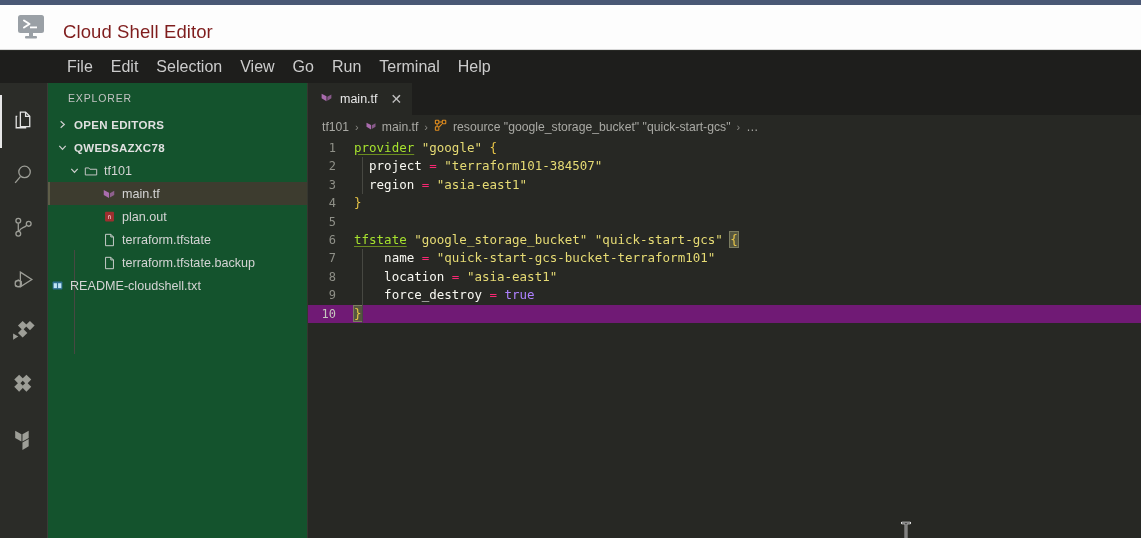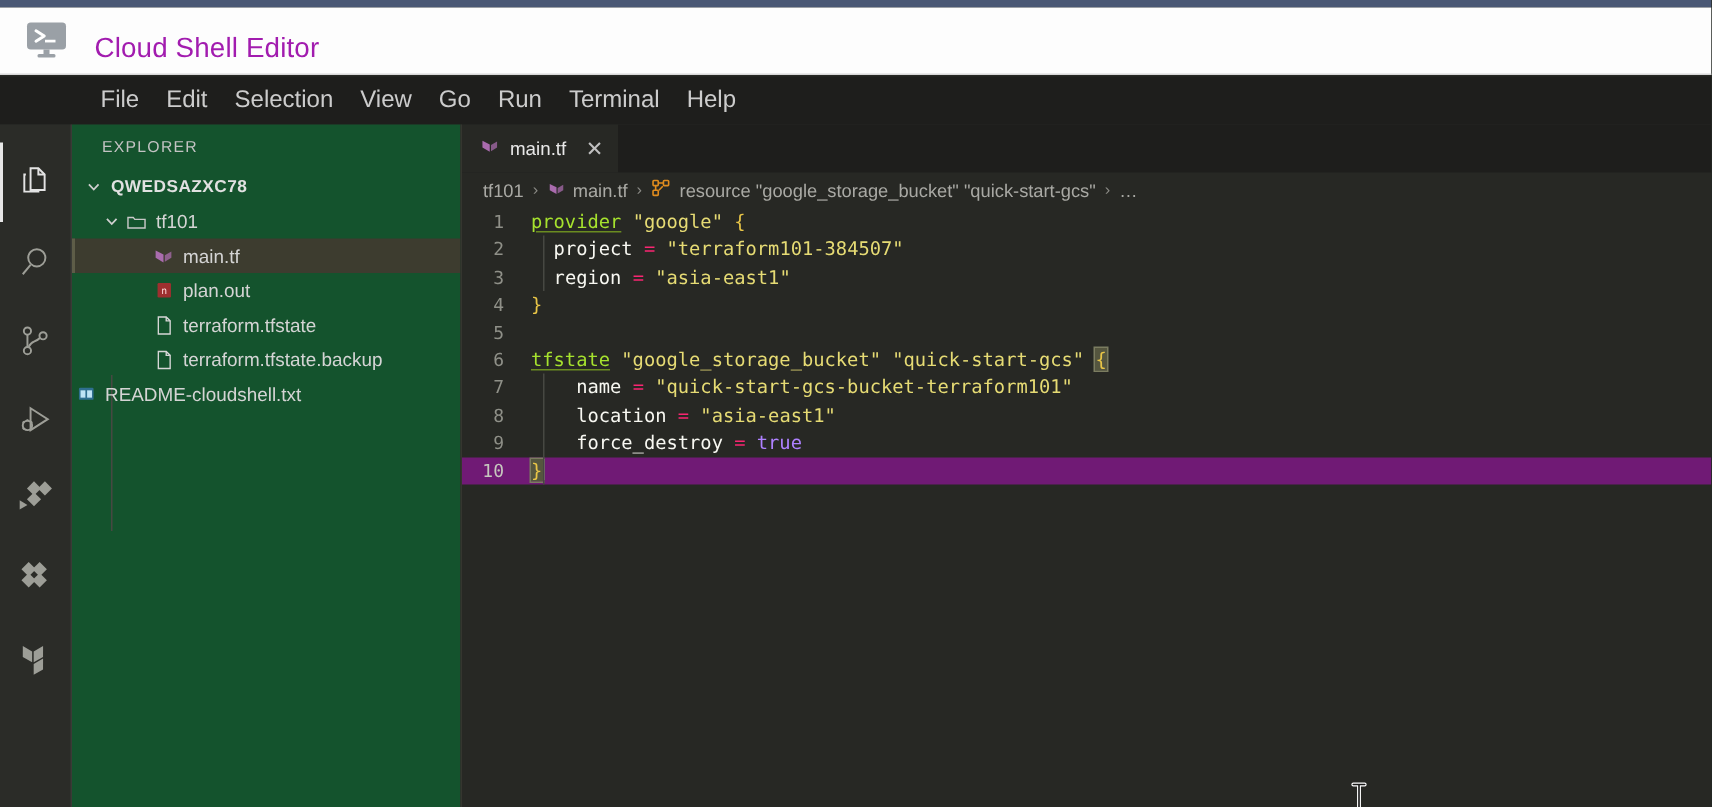--- a/index.html
+++ b/index.html
@@ -20,21 +20,21 @@
 
   
   .cs-header {
     position:absolute; left:0; top:5px; width:1141px; height:45px;
     background:#fdfdfd;
     display:flex; align-items:center;
     border-bottom:1px solid #d8d8d8;
   }
   .cs-logo { margin-left:17px; width:30px; height:26px; position:relative; }
   .cs-title {
-    margin-left:16px; font-size:18.5px; color:#a21caf; letter-spacing:0.1px;margin-top:10px;
+    margin-left:16px; font-size:18.5px; color:#7f1d1d; letter-spacing:0.1px;margin-top:10px;
   }
 
   
   .menubar {
     position:absolute; left:0; top:51px; width:1141px; height:32px;
     background:#1e1e1c;
     display:flex; align-items:center;
     padding-left:58px;
   }
   .menu-item {
@@ -260,20 +260,28 @@
           <path d="M11 16 L17 12.5 L17 19.5 L11 23 Z"></path>
         </svg>
       </span>
     </div>
   </div>
 
   <div class="sidebar">
 
     <div class="sb-header">EXPLORER</div>
 
+    <div class="tree-row section" style="padding-left:6px;">
+      <span class="chev">
+        <svg width="11" height="11" viewBox="0 0 12 12" fill="none" stroke="#cfcfcf" stroke-width="1.3">
+          <path d="M4 2.5 L8 6 L4 9.5"></path>
+        </svg>
+      </span>
+      <span class="tree-label">OPEN EDITORS</span>
+    </div>
 
     <div class="tree-row section" style="padding-left:6px;">
       <span class="chev">
         <svg width="11" height="11" viewBox="0 0 12 12" fill="none" stroke="#cfcfcf" stroke-width="1.3">
           <path d="M2.5 4.2 L6 8 L9.5 4.2"></path>
         </svg>
       </span>
       <span class="tree-label">QWEDSAZXC78</span>
     </div>
 

